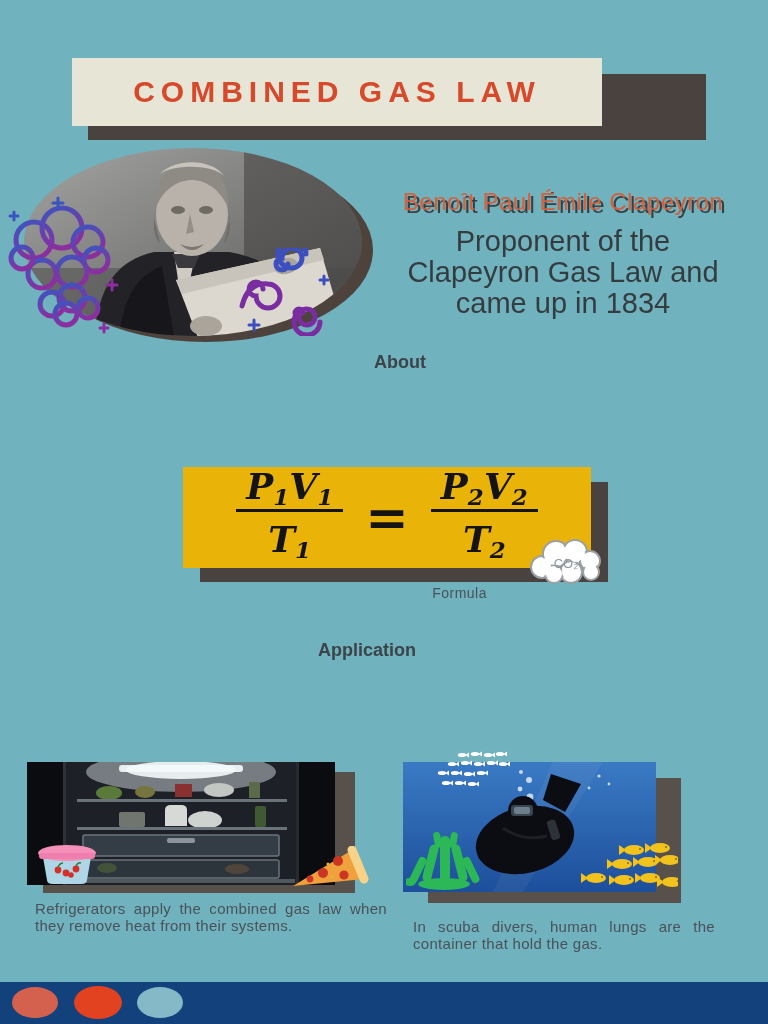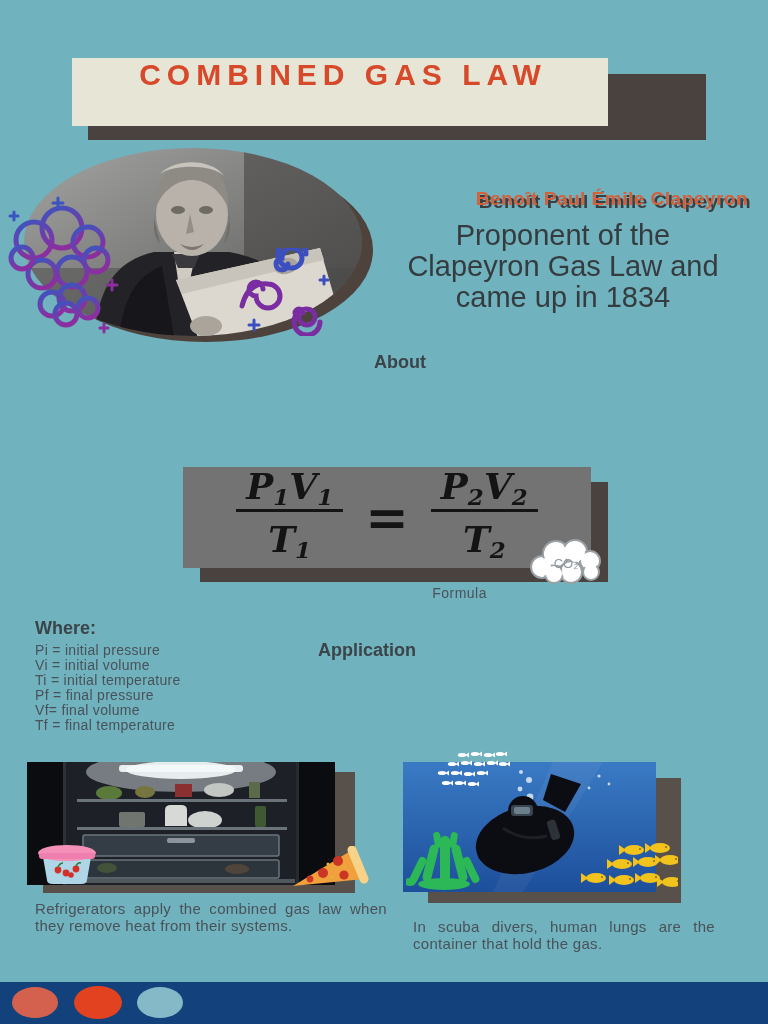--- a/index.html
+++ b/index.html
@@ -3,44 +3,44 @@
 <meta charset="utf-8">
 <style>
   html,body{margin:0;padding:0;background:#555;}
   #page{position:relative;width:768px;height:1024px;background:#70b2bd;overflow:hidden;
         font-family:"Liberation Sans",sans-serif;margin:0 auto;}
   .abs{position:absolute;}
 
   
   .banner-shadow{left:88px;top:74px;width:618px;height:66px;background:#4a423e;}
   .banner{left:72px;top:58px;width:530px;height:68px;background:#e7e5d5;
-          display:flex;justify-content:center;padding-left:6px;}
+          display:flex;align-items:center;justify-content:center;}
   .banner h1{margin:0;font-size:30px;font-weight:800;letter-spacing:6px;color:#d6492a;}
 
   
   .portrait-shadow{left:38px;top:158px;width:335px;height:184px;border-radius:50%;background:#4e423c;}
   .portrait{left:24px;top:148px;width:338px;height:188px;}
 
   .cloud-doodle{left:0px;top:192px;width:122px;height:148px;}
   .swirl-doodle{left:236px;top:248px;width:95px;height:88px;}
 
   
   .scientist{left:378px;top:188px;width:370px;text-align:center;}
-  .scientist .name{font-size:19px;font-weight:700;color:#d4603c;text-shadow:3px 3px 0 #3a3f42;letter-spacing:.5px;text-align:right;}
+  .scientist .name{font-size:24px;font-weight:400;color:#d4603c;text-shadow:3px 3px 0 #3a3f42;letter-spacing:.5px;}
   .scientist .desc{margin-top:10px;font-size:29px;line-height:31px;color:#343c40;}
 
   
   .about{left:178px;top:352px;width:444px;}
   .sec-heading{font-size:18px;font-weight:800;color:#3a4449;}
   .about .sec-heading{text-align:center;margin-bottom:3px;}
   .body-text{font-size:14px;line-height:15px;color:#49525a;text-align:justify;letter-spacing:.3px;}
 
   
   .formula-shadow{left:200px;top:482px;width:408px;height:100px;background:#4a423e;}
-  .formula-box{left:183px;top:467px;width:408px;height:101px;background:#737373;
+  .formula-box{left:183px;top:467px;width:408px;height:101px;background:#eab308;
                display:flex;align-items:center;justify-content:center;gap:22px;
                font-family:"DejaVu Serif",serif;font-style:italic;font-weight:700;color:#141414;}
   .frac{display:inline-block;text-align:center;}
   .frac .num,.frac .den{font-size:36px;padding:0 10px;line-height:40px;}
   .frac .num{border-bottom:3px solid #141414;padding-bottom:2px;}
   .frac .den{padding-top:2px;}
   .sub{font-size:23px;vertical-align:-6px;}
   .equals{font-size:52px;font-weight:700;font-style:normal;line-height:40px;}
   .co2-cloud{left:524px;top:537px;width:84px;height:48px;z-index:5;}
   .formula-caption{left:287px;top:585px;width:200px;text-align:right;font-size:14px;color:#49525a;letter-spacing:.5px;}
@@ -206,29 +206,20 @@
         <circle cx="51" cy="15" r="10"></circle>
       <circle cx="66" cy="24" r="8"></circle>
         <circle cx="67" cy="35" r="6"></circle>
         <circle cx="47" cy="35" r="9"></circle>
         <circle cx="30" cy="37" r="7"></circle>
     </g>
     <text x="42" y="31" text-anchor="middle" font-size="13" fill="#8f979b" font-family="Liberation Sans, sans-serif">CO₂</text>
   </svg>
   <div class="abs formula-caption">Formula</div>
 
-  <div class="abs where">
-    <div class="sec-heading">Where:</div>
-    <div class="where-item">Pi = initial pressure</div>
-    <div class="where-item">Vi = initial volume</div>
-    <div class="where-item">Ti = initial temperature</div>
-    <div class="where-item">Pf = final pressure</div>
-    <div class="where-item">Vf= final volume</div>
-    <div class="where-item">Tf = final temperature</div>
-  </div>
 
   <div class="abs application">
     <div class="sec-heading">Application</div>
   </div>
 
   <div class="abs fridge-shadow"></div>
   <svg class="abs fridge" viewBox="0 0 308 123">
     <rect width="308" height="123" fill="#141519"></rect>
     <rect x="0" y="0" width="38" height="123" fill="#0b0c10"></rect>
     <rect x="36" y="0" width="3" height="123" fill="#2e3238"></rect>

